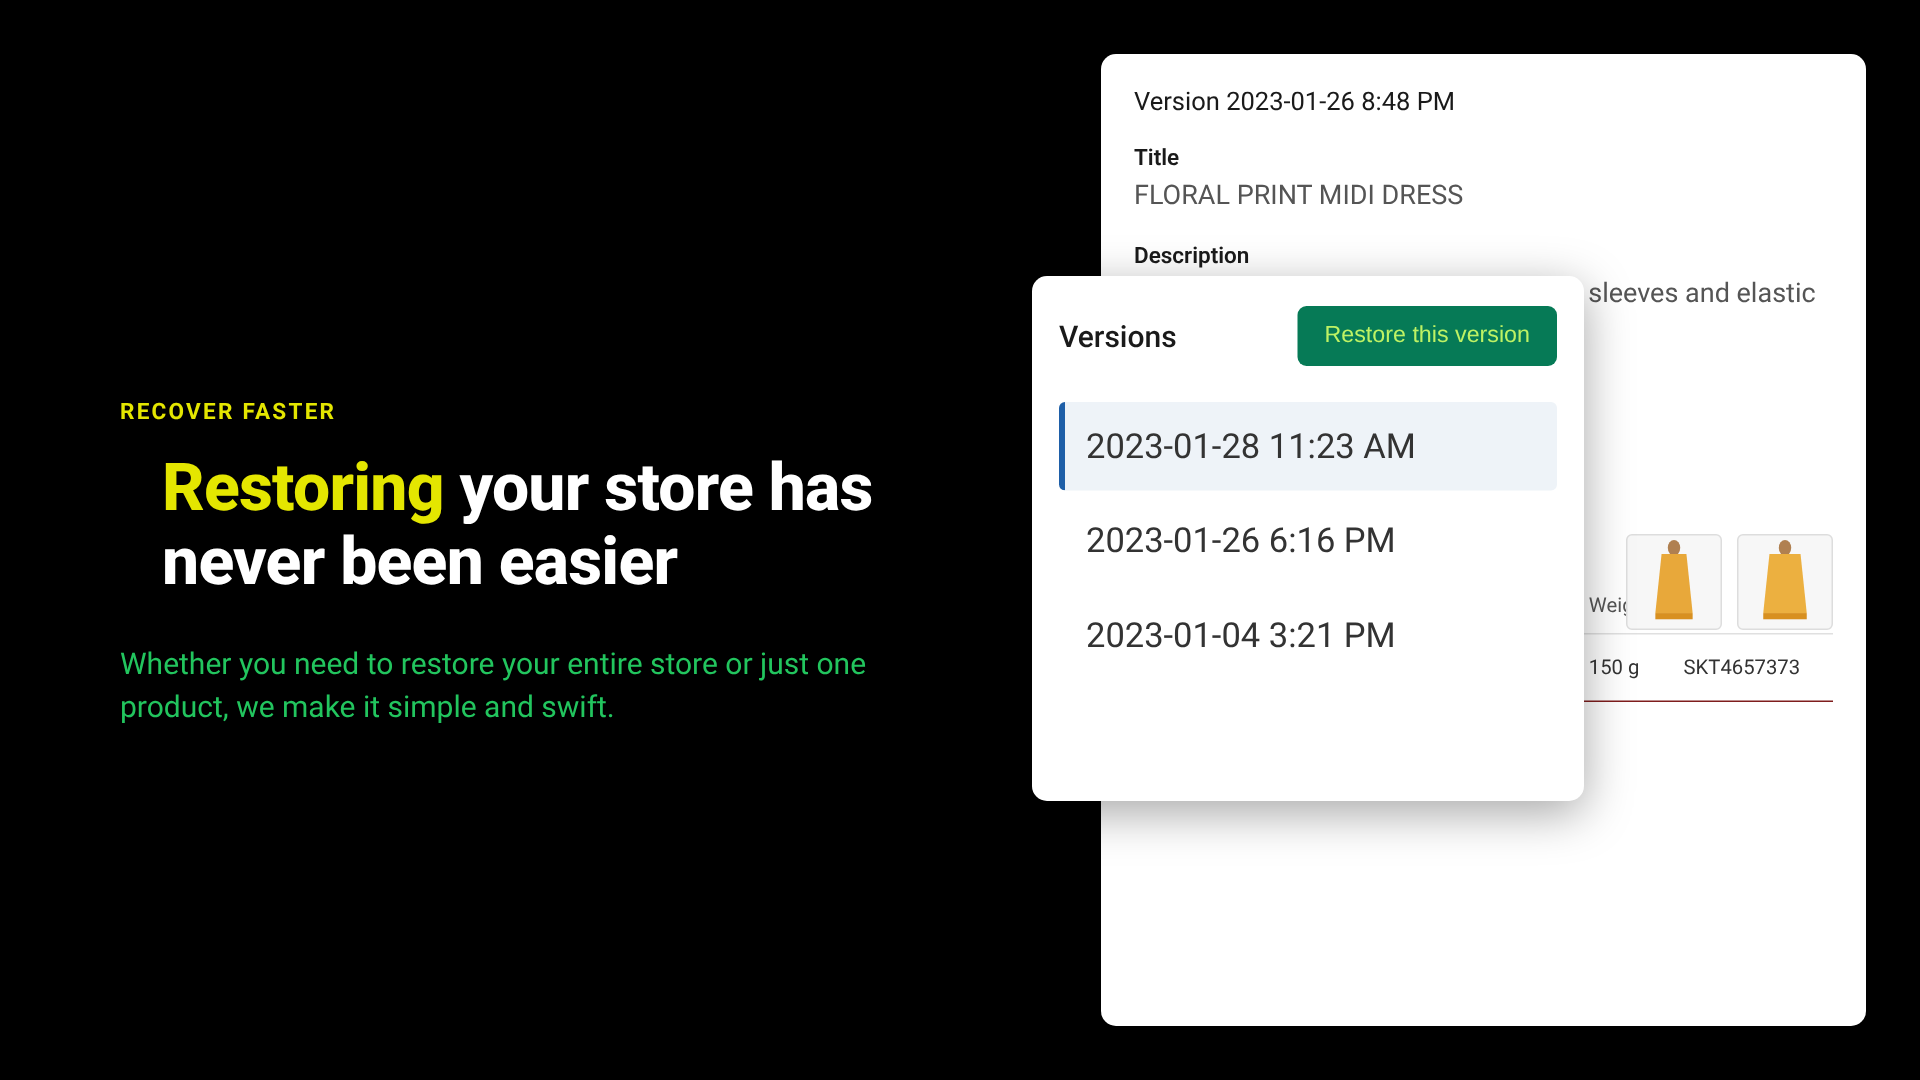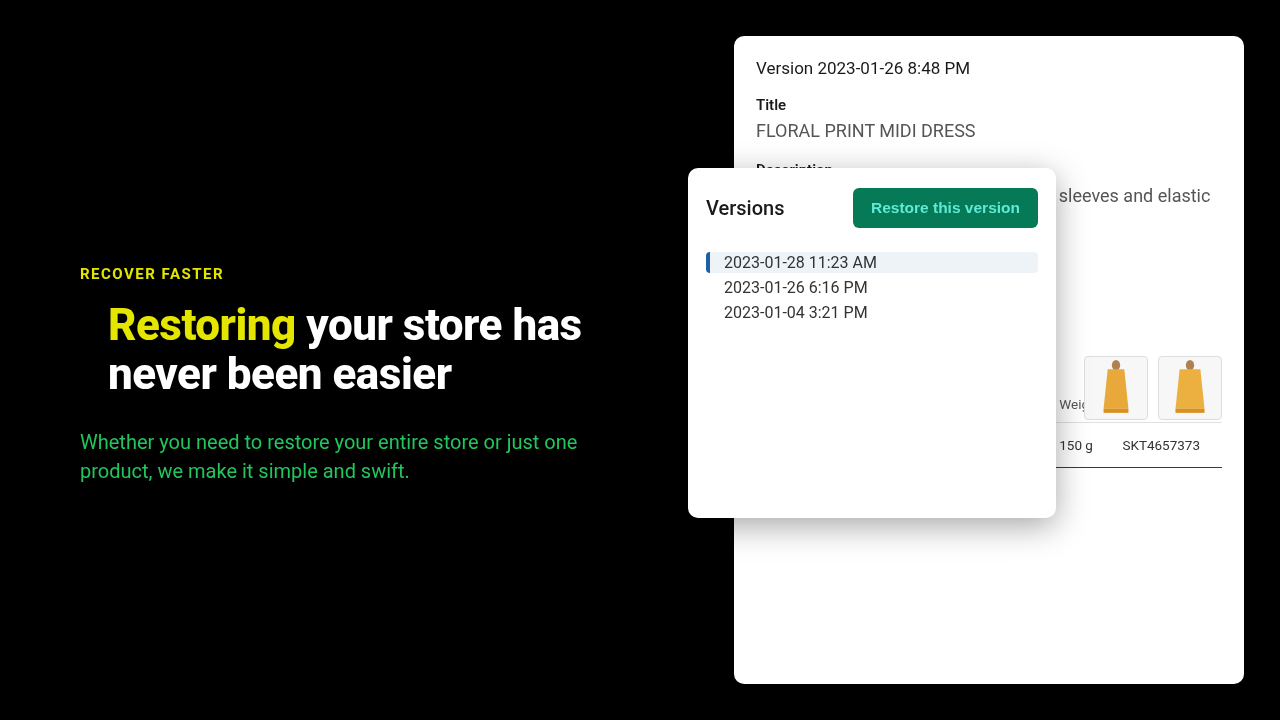--- a/index.html
+++ b/index.html
@@ -110,21 +110,21 @@
       border: 1px solid #ddd;
       border-radius: 4px;
       background: #f7f7f7;
       display: flex;
       align-items: center;
       justify-content: center;
     }
     .thumb svg { width: 42px; height: 58px; }
     .card-versions {
       position: absolute;
-      top: 168px;
+      top: 184px;
       left: 688px;
       width: 368px;
       height: 350px;
       background: #fff;
       border-radius: 10px;
       box-shadow: 0 8px 32px rgba(0,0,0,0.35);
       padding: 20px 18px;
     }
     .versions-header {
       display: flex;
@@ -132,36 +132,36 @@
       justify-content: space-between;
       margin-bottom: 24px;
     }
     .versions-title {
       font-size: 20px;
       font-weight: 500;
       color: #1a1a1a;
     }
     .restore-btn {
       background: #067a56;
-      color: #5eead4;
+      color: #bef264;
       border: none;
       border-radius: 6px;
       padding: 11px 18px;
       font-size: 15.5px;
-      font-weight: 700;
+      font-weight: 400;
       cursor: pointer;
     }
     .version-list {
       display: flex;
       flex-direction: column;
       gap: 4px;
     }
     .version-item {
-      padding: 1px 18px;
-      font-size: 16px;
+      padding: 16px 18px;
+      font-size: 23px;
       color: #333;
       border-radius: 4px;
       cursor: pointer;
     }
     .version-item.selected {
       background: #eef3f8;
       border-left: 4px solid #1e5fa8;
       padding-left: 14px;
     }
   </style>

